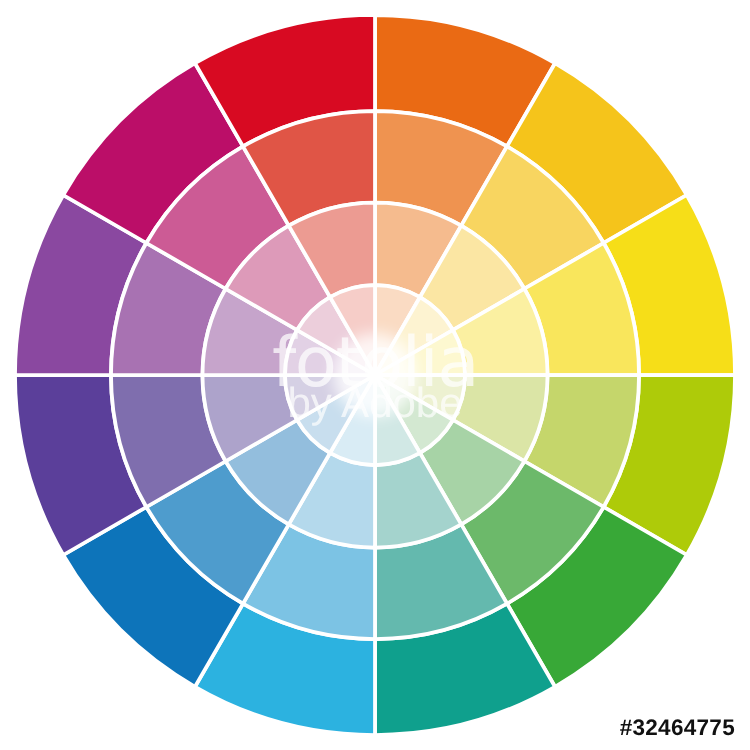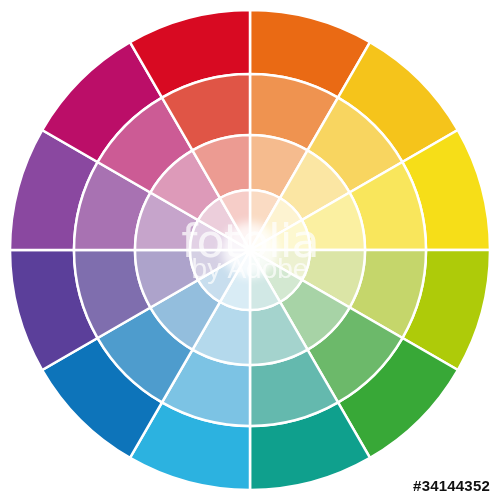--- a/index.html
+++ b/index.html
@@ -75,15 +75,15 @@
       <path d="M 250 250 L 198.03847577293368 220 A 60 60 0 0 1 219.99999999999997 198.03847577293368 Z" fill="#eccedb" stroke="#ffffff" stroke-width="2.5"></path>
       <path d="M 250 250 L 219.99999999999997 198.03847577293368 A 60 60 0 0 1 250 190 Z" fill="#f6cdc8" stroke="#ffffff" stroke-width="2.5"></path>
     </svg>
 
   <div id="wm-dot"></div>
 
   <div class="wm" id="wm-main">fotolia</div>
 
   <div class="wm" id="wm-sub">by Adobe</div>
 
-  <div id="imgid">#34144352</div>
+  <div id="imgid">#32464775</div>
 
 </div>
 
 </body></html>

